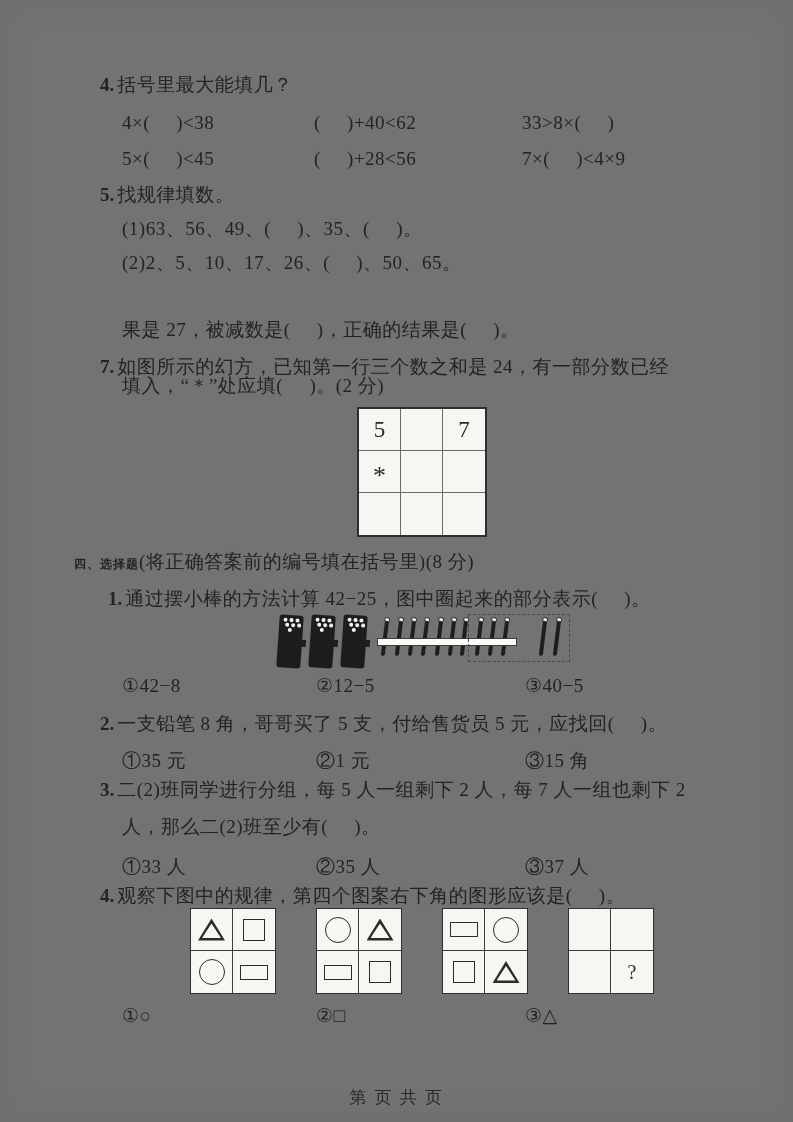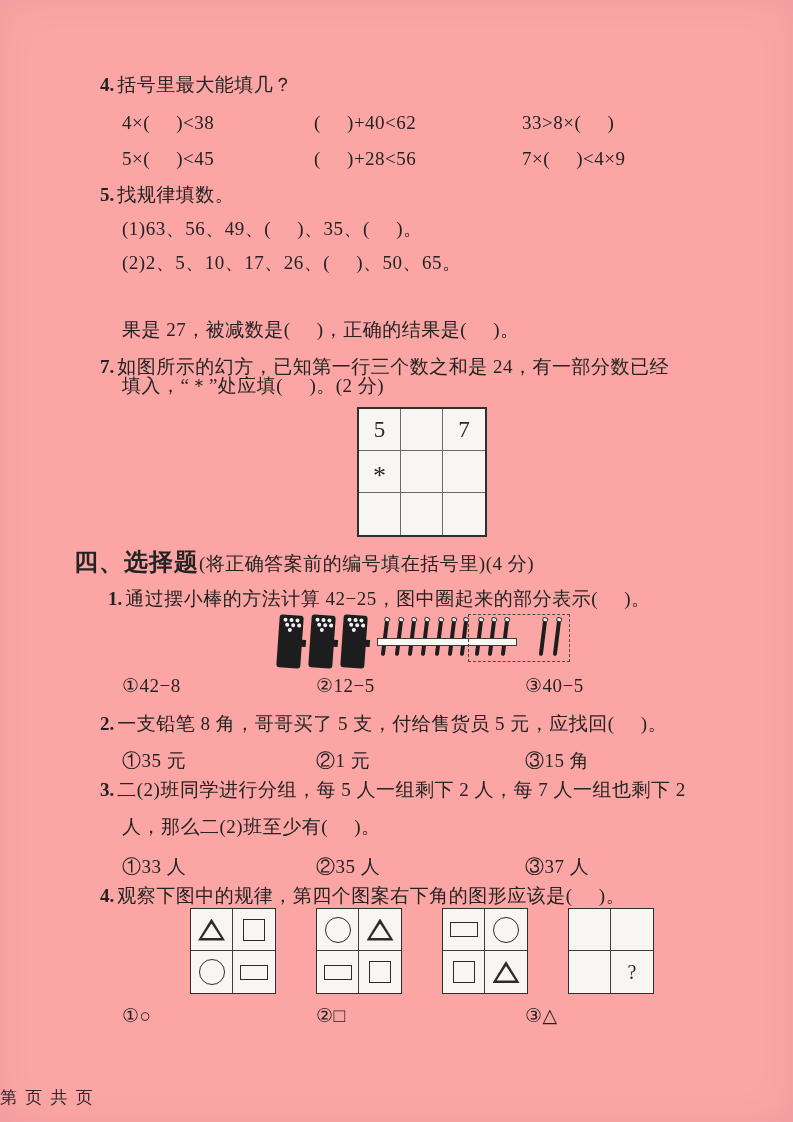--- a/index.html
+++ b/index.html
@@ -1,24 +1,24 @@
 <!DOCTYPE html>
 <html><head>
 <meta charset="utf-8">
 <style>
   html,body { margin:0; padding:0; background:#dcdcda; }
   #page {
     position:relative; width:793px; height:1122px; margin:0 auto;
-    background:#fca5a5; overflow:hidden; color:#222;
+    background:#737373; overflow:hidden; color:#222;
     font-family:"Liberation Serif","DejaVu Serif",serif;
     box-shadow:inset 0 0 40px rgba(0,0,0,0.05);
   }
   .line { position:absolute; white-space:nowrap; font-size:19px; line-height:23px; letter-spacing:0.5px; color:#232323; }
   .qnum { font-weight:bold; margin-right:3px; letter-spacing:0; }
-  .sec  { font-family:"Liberation Sans","DejaVu Sans",sans-serif; font-weight:bold; font-size:24px; letter-spacing:1px; }
+  .sec  { font-family:"Liberation Sans","DejaVu Sans",sans-serif; font-weight:bold; font-size:12px; letter-spacing:1px; }
 
   
   .magic { position:absolute; left:357px; top:407px; width:130px; height:130px;
     border:2px solid #2f2f2f; display:grid; grid-template-columns:repeat(3,1fr); grid-template-rows:repeat(3,1fr);
     background:#f7f6f3; box-sizing:border-box; }
   .mcell { display:flex; align-items:center; justify-content:center; font-size:23px; color:#2a2a2a; }
   .mcell:nth-child(3n+1), .mcell:nth-child(3n+2) { border-right:1px solid #6a6a6a; }
   .mcell:nth-child(-n+6) { border-bottom:1px solid #6a6a6a; }
   .mcell.star { font-size:26px; padding-top:8px; }
 
@@ -40,21 +40,21 @@
   .pcell { display:flex; align-items:center; justify-content:center; font-size:20px; color:#2a2a2a; }
   .pcell:nth-child(odd) { border-right:1px solid #3d3d3d; }
   .pcell:nth-child(-n+2) { border-bottom:1px solid #3d3d3d; }
   .shape-circle  { width:24px; height:24px; border:1.6px solid #2b2b2b; border-radius:50%; }
   .shape-square  { width:20px; height:20px; border:1.6px solid #2b2b2b; }
   .shape-rect    { width:26px; height:13px; border:1.6px solid #2b2b2b; }
   .shape-triangle{ position:relative; width:27px; height:22px; background:#2b2b2b; clip-path:polygon(50% 0,0 100%,100% 100%); }
   .shape-triangle::after { content:""; position:absolute; left:4px; right:4px; top:5px; bottom:2.5px;
     background:#f7f6f3; clip-path:polygon(50% 0,0 100%,100% 100%); }
 
-  .footer { position:absolute; left:0; right:0; top:1086px; text-align:left; font-size:17px; letter-spacing:2px; color:#2a2a2a; }
+  .footer { position:absolute; left:0; right:0; top:1086px; text-align:center; font-size:17px; letter-spacing:2px; color:#2a2a2a; }
 </style>
 </head>
 <body>
 
 <div id="page">
 
   <div class="line" style="left:100px;top:73px"><b class="qnum">4.</b><span>括号里最大能填几？</span></div>
   <div class="line" style="left:122px;top:111px">4×(&nbsp;&nbsp;&nbsp;&nbsp;&nbsp;)&lt;38</div>
   <div class="line" style="left:314px;top:111px">(&nbsp;&nbsp;&nbsp;&nbsp;&nbsp;)+40&lt;62</div>
   <div class="line" style="left:522px;top:111px">33&gt;8×(&nbsp;&nbsp;&nbsp;&nbsp;&nbsp;)</div>
@@ -76,21 +76,21 @@
     <div class="mcell"></div>
     <div class="mcell">7</div>
     <div class="mcell star">*</div>
     <div class="mcell"></div>
     <div class="mcell"></div>
     <div class="mcell"></div>
     <div class="mcell"></div>
     <div class="mcell"></div>
   </div>
 
-  <div class="line" style="left:74px;top:550px"><span class="sec">四、选择题</span><span>(将正确答案前的编号填在括号里)(4 分)</span></div>
+  <div class="line" style="left:74px;top:550px"><span class="sec">四、选择题</span><span>(将正确答案前的编号填在括号里)(8 分)</span></div>
 
   <div class="line" style="left:108px;top:587px"><b class="qnum">1.</b><span>通过摆小棒的方法计算 42−25，图中圈起来的部分表示(&nbsp;&nbsp;&nbsp;&nbsp;&nbsp;)。</span></div>
 
   <div class="figure">
     <div class="bundle" style="left:3px"></div>
     <div class="bundle" style="left:35px"></div>
     <div class="bundle" style="left:67px"></div>
     <div class="stick" style="left:108px"></div>
     <div class="stick" style="left:122px"></div>
     <div class="stick" style="left:135px"></div>

